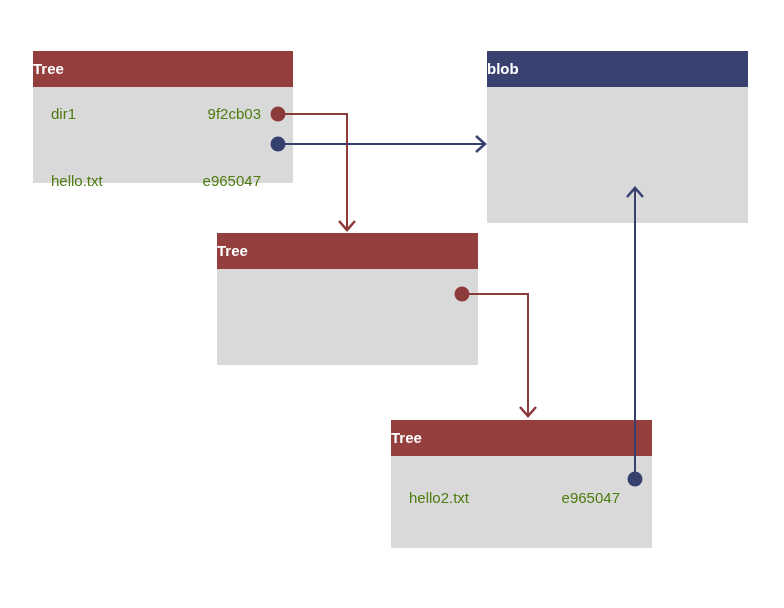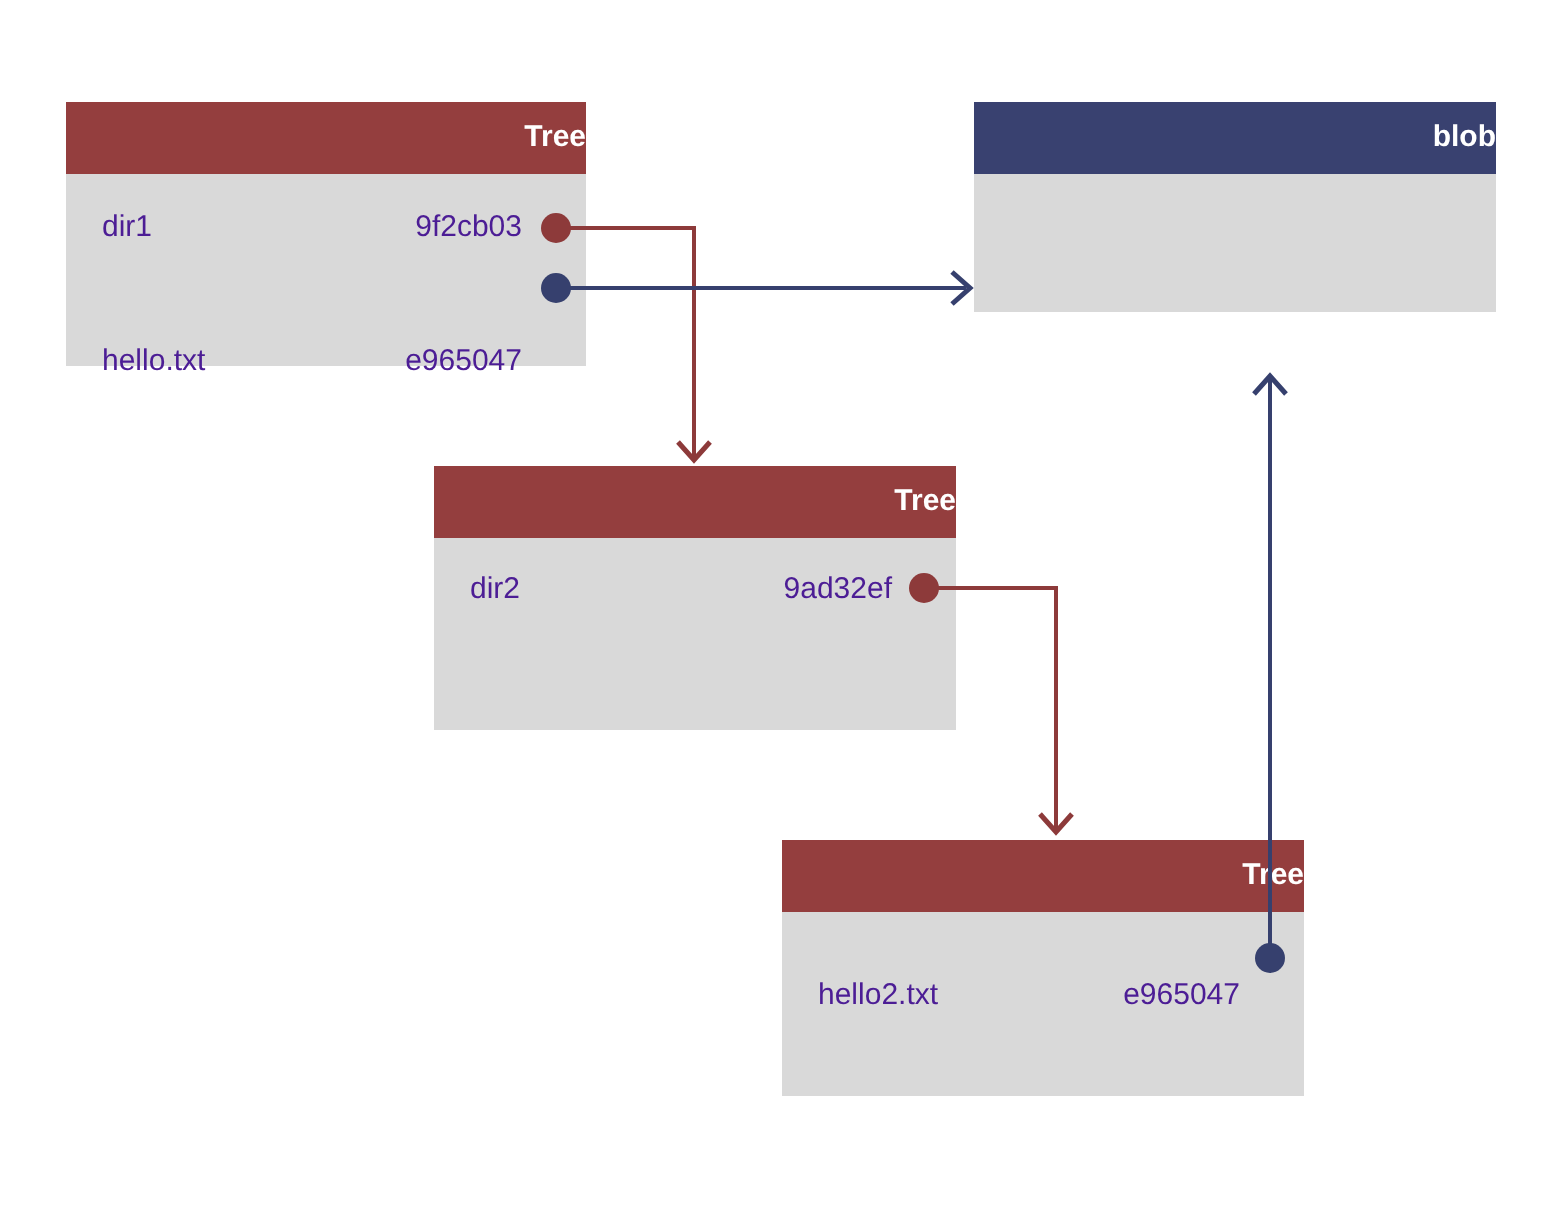--- a/index.html
+++ b/index.html
@@ -17,35 +17,34 @@
   }
   .node {
     position: absolute;
     background: #d9d9d9;
   }
   .node-header {
     position: absolute;
     left: 0; top: 0; right: 0;
     height: 36px;
     line-height: 36px;
-    text-align: right;
+    text-align: left;
     font-weight: bold;
     font-size: 15px;
     color: #ffffff;
-    padding-left: 46px;
   }
   .tree-header { background: #943e3e; }
   .blob-header { background: #394170; }
   .node-row {
     position: absolute;
     left: 0; right: 0;
     height: 20px;
     line-height: 20px;
     font-size: 15px;
-    color: #4c1d95;
+    color: #4d7c0f;
     padding-left: 32px;
   }
   .row-name  { position: absolute; left: 18px; }
   .row-hash  { position: absolute; right: 32px; }
   #edge-layer {
     position: absolute;
     left: 0; top: 0;
     width: 784px;
     height: 608px;
     pointer-events: none;
@@ -63,33 +62,29 @@
     <div class="node-row" style="top:53px;">
       <span class="row-name">dir1</span>
       <span class="row-hash">9f2cb03</span>
     </div>
     <div class="node-row" style="top:83px;margin-top:37px;">
       <span class="row-name">hello.txt</span>
       <span class="row-hash">e965047</span>
     </div>
   </div>
 
-  <div class="node" style="left:487px; top:51px; width:261px; height:105px;">
+  <div class="node" style="left:487px; top:51px; width:261px; height:172px;">
     <div class="node-header blob-header">
       <span>blob</span>
     </div>
   </div>
 
   <div class="node" style="left:217px; top:233px; width:261px; height:132px;">
     <div class="node-header tree-header">
       <span>Tree</span>
-    </div>
-    <div class="node-row" style="top:52px;">
-      <span class="row-name">dir2</span>
-      <span class="row-hash">9ad32ef</span>
     </div>
   </div>
 
   <div class="node" style="left:391px; top:420px; width:261px; height:128px;">
     <div class="node-header tree-header">
       <span>Tree</span>
     </div>
     <div class="node-row" style="top:68px;">
       <span class="row-name">hello2.txt</span>
       <span class="row-hash">e965047</span>

